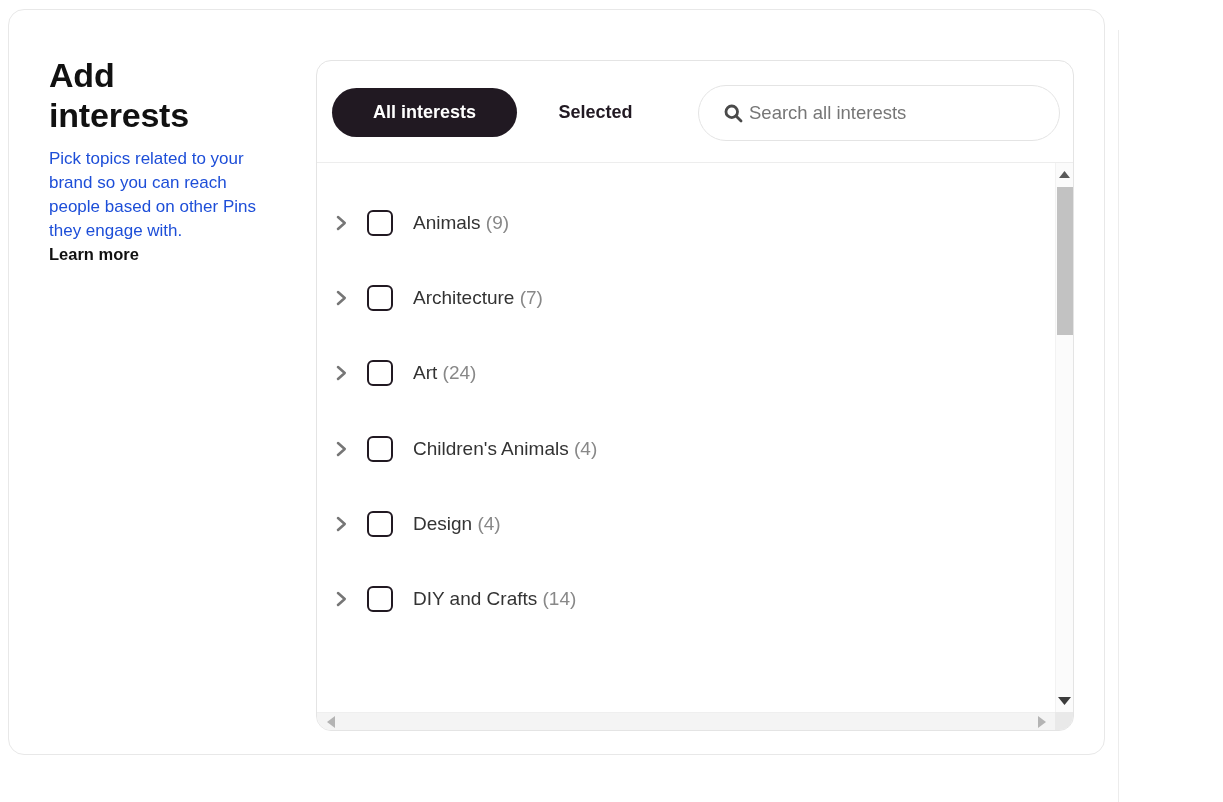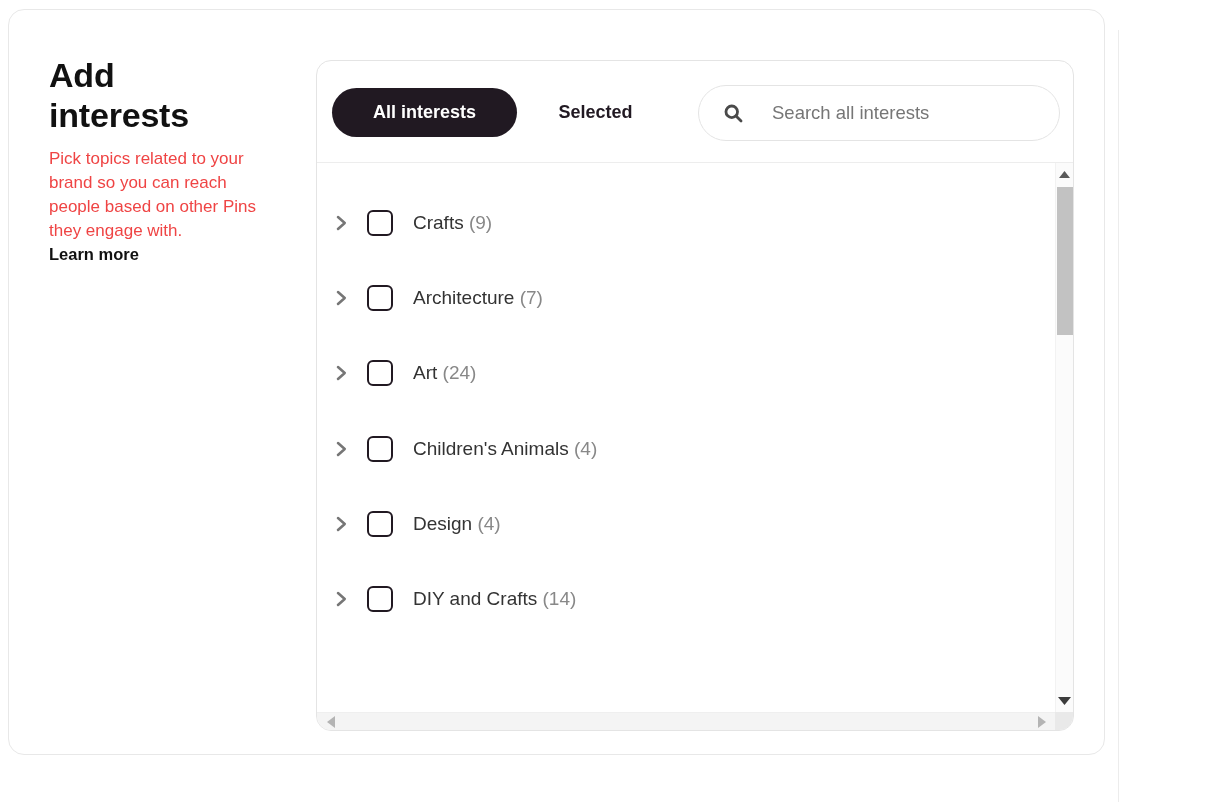--- a/index.html
+++ b/index.html
@@ -51,21 +51,21 @@
     font-weight: bold;
     line-height: 1.17;
     color: #111111;
     letter-spacing: -0.2px;
     margin: 0;
     max-width: 180px;
   }
   .panel-desc {
     font-size: 17px;
     line-height: 1.43;
-    color: #ef4444;
+    color: #1d4ed8;
     margin: 11px 0 0 0;
     max-width: 232px;
   }
   .learn-more {
     display: inline-block;
     font-size: 16.5px;
     font-weight: bold;
     color: #111111;
     text-decoration: none;
     margin-top: 1px;
@@ -139,21 +139,21 @@
     width: 21px;
     height: 21px;
     flex: none;
     display: block;
     color: #4a4a4a;
   }
   .search-input {
     border: none;
     outline: none;
     background: transparent;
-    margin-left: 28px;
+    margin-left: 5px;
     font-family: "Liberation Sans", sans-serif;
     font-size: 18.5px;
     color: #211922;
     width: 275px;
     padding: 0;
   }
   .search-input::placeholder {
     color: #767676;
     opacity: 1;
   }
@@ -309,21 +309,21 @@
 
     <div class="list-area">
 
       <div class="list-scroll">
         <div class="list-rows" id="interest-rows">
             <div class="interest-row">
               <svg class="chevron" viewBox="0 0 24 24" fill="none" stroke="currentColor" stroke-width="3.4" stroke-linecap="round" stroke-linejoin="round">
                 <polyline points="8,4 17,12 8,20"></polyline>
               </svg>
               <div class="row-checkbox"></div>
-              <div class="row-label"><span>Crafts</span> <span class="row-count">(9)</span></div>
+              <div class="row-label"><span>Animals</span> <span class="row-count">(9)</span></div>
             </div>
             <div class="interest-row">
               <svg class="chevron" viewBox="0 0 24 24" fill="none" stroke="currentColor" stroke-width="3.4" stroke-linecap="round" stroke-linejoin="round">
                 <polyline points="8,4 17,12 8,20"></polyline>
               </svg>
               <div class="row-checkbox"></div>
               <div class="row-label"><span>Architecture</span> <span class="row-count">(7)</span></div>
             </div>
             <div class="interest-row">
               <svg class="chevron" viewBox="0 0 24 24" fill="none" stroke="currentColor" stroke-width="3.4" stroke-linecap="round" stroke-linejoin="round">

